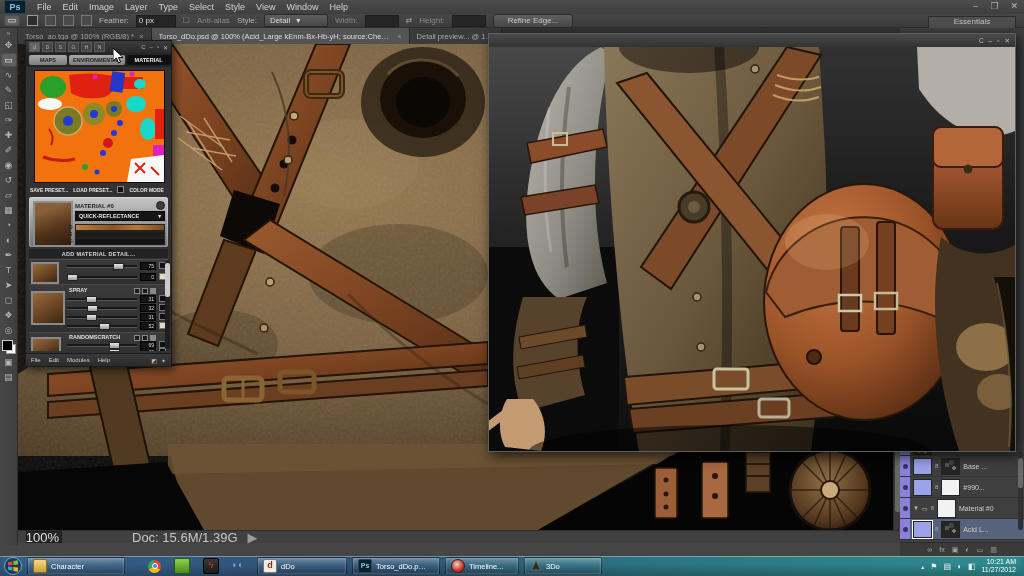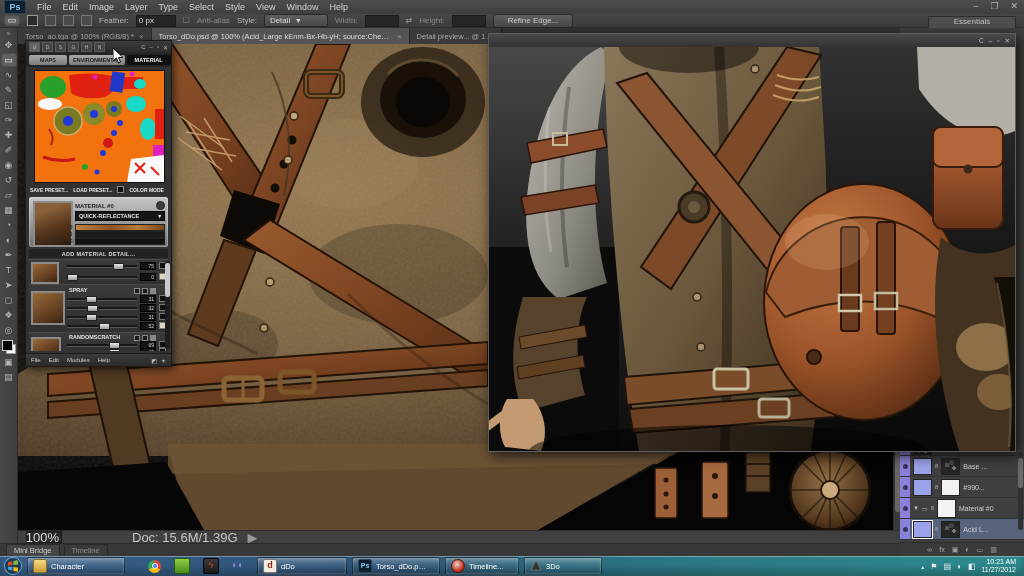--- a/index.html
+++ b/index.html
@@ -372,24 +372,20 @@
       <div class="thumb"></div>
     </div>
   <div id="right-strip" class="abs"></div>
 
   <div id="statusbar" class="abs">
     <span class="opt-field" style="width:30px;justify-content:flex-end">100%</span>
     <span style="margin-left:60px">Doc: 15.6M/1.39G</span>
     <span style="color:#9a9a9a">▶</span>
   </div>
 
-  <div id="panelrow" class="abs">
-    <span class="prow-btn">Mini Bridge</span>
-    <span class="prow-btn dim">Timeline</span>
-  </div>
 
   <div id="layers" class="abs">
     <div class="lrow" style="height:7px">
       <div class="eyecell"></div>
       <div class="lthumb tex" style="height:5px"></div>
     </div>
     <div class="lrow">
       <div class="eyecell">
           <div class="eyedot"></div>
         </div>

